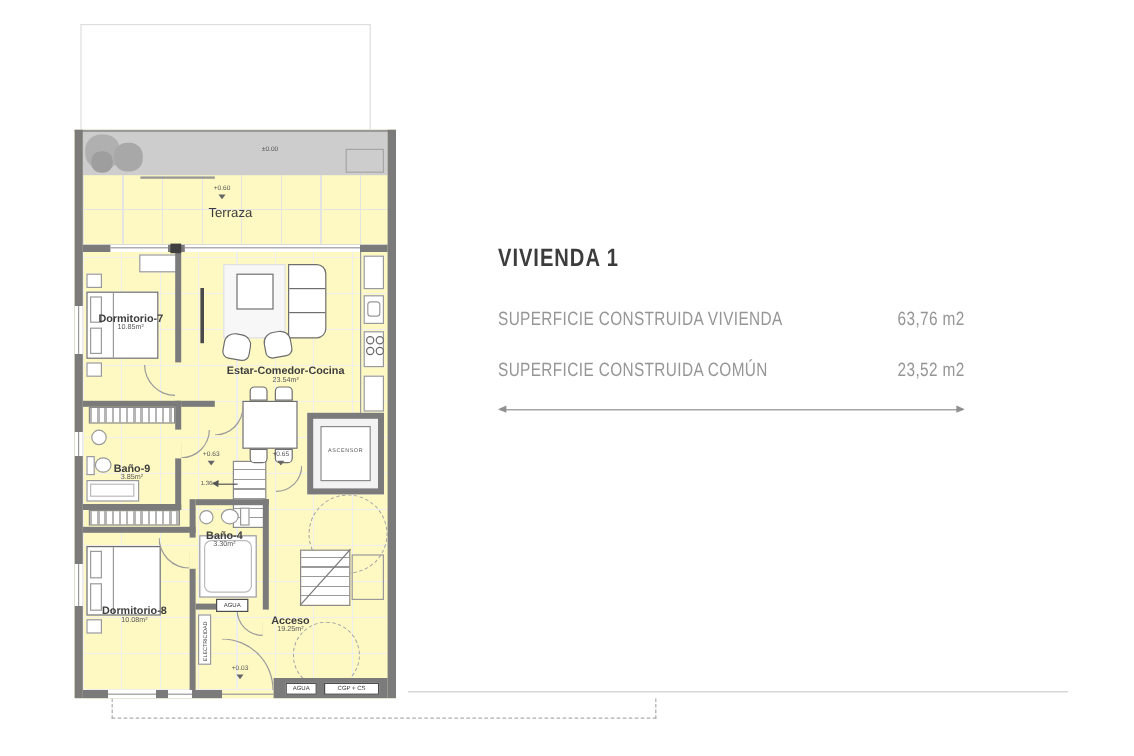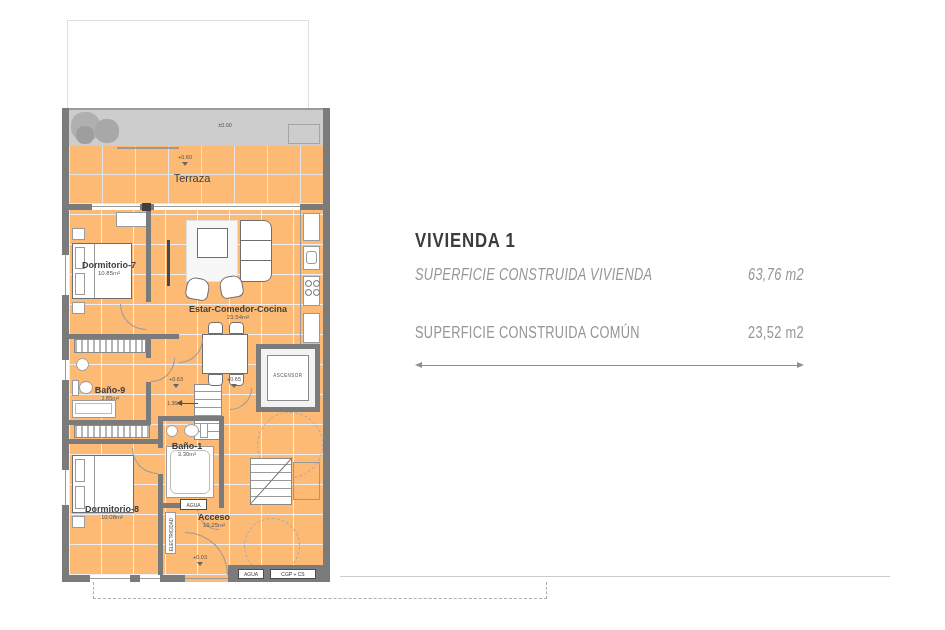--- a/index.html
+++ b/index.html
@@ -1,20 +1,20 @@
 <!DOCTYPE html>
 <html><head>
 <meta charset="utf-8">
 <style>
   html,body{margin:0;padding:0;background:#fff;}
   .stage{position:relative;width:945px;height:630px;background:#ffffff;overflow:hidden;
          font-family:"Liberation Sans", sans-serif;}
   .a{position:absolute;}
   
-  #plan{left:62px;top:108px;width:268px;height:474px;overflow:hidden;background:#fdba74;}
+  #plan{left:62px;top:108px;width:268px;height:474px;overflow:hidden;background:#fef9c3;}
   .wall{background:#7b7b7b;z-index:3;}
   .thinline{background:#9a9a9a;z-index:3;}
   .grid{background-image:
         repeating-linear-gradient(90deg,#efefef 0 1px,transparent 1px 32px),
         repeating-linear-gradient(0deg,#efefef 0 1px,transparent 1px 30px);z-index:0;}
   .tgrid{background-image:
         repeating-linear-gradient(90deg,#e4e4e4 0 1px,transparent 1px 33px),
         repeating-linear-gradient(0deg,#e4e4e4 0 1px,transparent 1px 29px);z-index:0;}
   .furn{border:1px solid #6e6e6e;background:#fff;z-index:1;box-sizing:border-box;}
   .furn2{border:1px solid #9a9a9a;background:#fff;z-index:1;box-sizing:border-box;}
@@ -37,21 +37,21 @@
         border-top:4px solid #666;}
   .ubox{z-index:6;background:#fff;border:1px solid #4c4c4c;box-sizing:border-box;
         font-size:5px;color:#333;text-align:center;overflow:hidden;}
   .circ{border-radius:50%;}
   .burner{width:5px;height:5px;border:1px solid #666;border-radius:50%;background:#fff;z-index:2;}
   
   .faint{background:#dedede;z-index:0;}
   .dashedbound{border-left:1px dashed #adadad;border-right:1px dashed #adadad;
         border-bottom:1px dashed #adadad;z-index:0;}
   
-  #panel{left:415px;top:204px;width:389px;height:280px;margin-top:24px;}
+  #panel{left:415px;top:204px;width:389px;height:280px;}
   .ptitle{position:absolute;top:0;left:0;font-size:21px;font-weight:bold;color:#3c3c3c;
         letter-spacing:1px;transform:scaleX(0.8);transform-origin:left center;white-space:nowrap;}
   .srow{position:absolute;left:0;width:100%;height:20px;}
   .slabel{position:absolute;left:0;top:0;font-size:16px;color:#969696;letter-spacing:0.4px;
         transform:scaleX(0.8);transform-origin:left center;white-space:nowrap;}
   .svalue{position:absolute;right:0;top:0;font-size:16px;color:#969696;letter-spacing:0.4px;
         transform:scaleX(0.8);transform-origin:right center;white-space:nowrap;}
   .sdivider{position:absolute;left:2px;right:2px;height:0;border-top:1.5px solid #8f8f8f;}
   .arrhead{position:absolute;top:-4px;width:0;height:0;border-top:3.5px solid transparent;
         border-bottom:3.5px solid transparent;}
@@ -217,44 +217,44 @@
     <div class="a lvl" style="left:113px;top:292px;font-size:5px;">1.36m²</div>
 
     <div class="a stripes" style="left:12px;top:317px;width:76px;height:13px;"></div>
 
     <div class="a furn2 circ" style="left:104px;top:317px;width:12px;height:12px;"></div>
     <div class="a furn2" style="left:138px;top:315px;width:8px;height:15px;"></div>
     <div class="a furn2" style="left:122px;top:316px;width:15px;height:13px;border-radius:50%;"></div>
     <div class="a furn2" style="left:104px;top:338px;width:48px;height:52px;"></div>
     <div class="a" style="left:108px;top:342px;width:40px;height:44px;border:1px solid #bbb;border-radius:6px;z-index:2;box-sizing:border-box;"></div>
     <div class="a rlabel" style="left:125px;top:333px;">
-      <span>Baño-1</span>
+      <span>Baño-4</span>
       <span class="rarea">3.30m²</span>
     </div>
 
     <div class="a furn" style="left:10px;top:347px;width:62px;height:58px;"></div>
     <div class="a furn2" style="left:13px;top:351px;width:10px;height:23px;"></div>
     <div class="a furn2" style="left:13px;top:378px;width:10px;height:23px;"></div>
     <div class="a" style="left:32px;top:348px;width:1px;height:56px;background:#9a9a9a;z-index:2;"></div>
     <div class="a furn2" style="left:10px;top:408px;width:13px;height:12px;"></div>
     <div class="a rlabel" style="left:50px;top:396px;">
       <span>Dormitorio-8</span>
       <span class="rarea">10.08m²</span>
     </div>
 
-    <div class="a rlabel" style="left:152px;top:404px;">
+    <div class="a rlabel" style="left:180px;top:404px;">
       <span>Acceso</span>
       <span class="rarea">19.25m²</span>
     </div>
   </div>
 
   <div class="a" id="panel">
     <div class="ptitle">VIVIENDA 1</div>
 
-    <div class="srow" style="top:38px;font-style:italic;">
+    <div class="srow" style="top:54px;">
       <span class="slabel">SUPERFICIE CONSTRUIDA VIVIENDA</span>
       <span class="svalue">63,76 m2</span>
     </div>
     <div class="srow" style="top:96px;">
       <span class="slabel">SUPERFICIE CONSTRUIDA COMÚN</span>
       <span class="svalue">23,52 m2</span>
     </div>
 
     <div class="sdivider" style="top:137px;">
       <span class="arrhead arr-l"></span>

